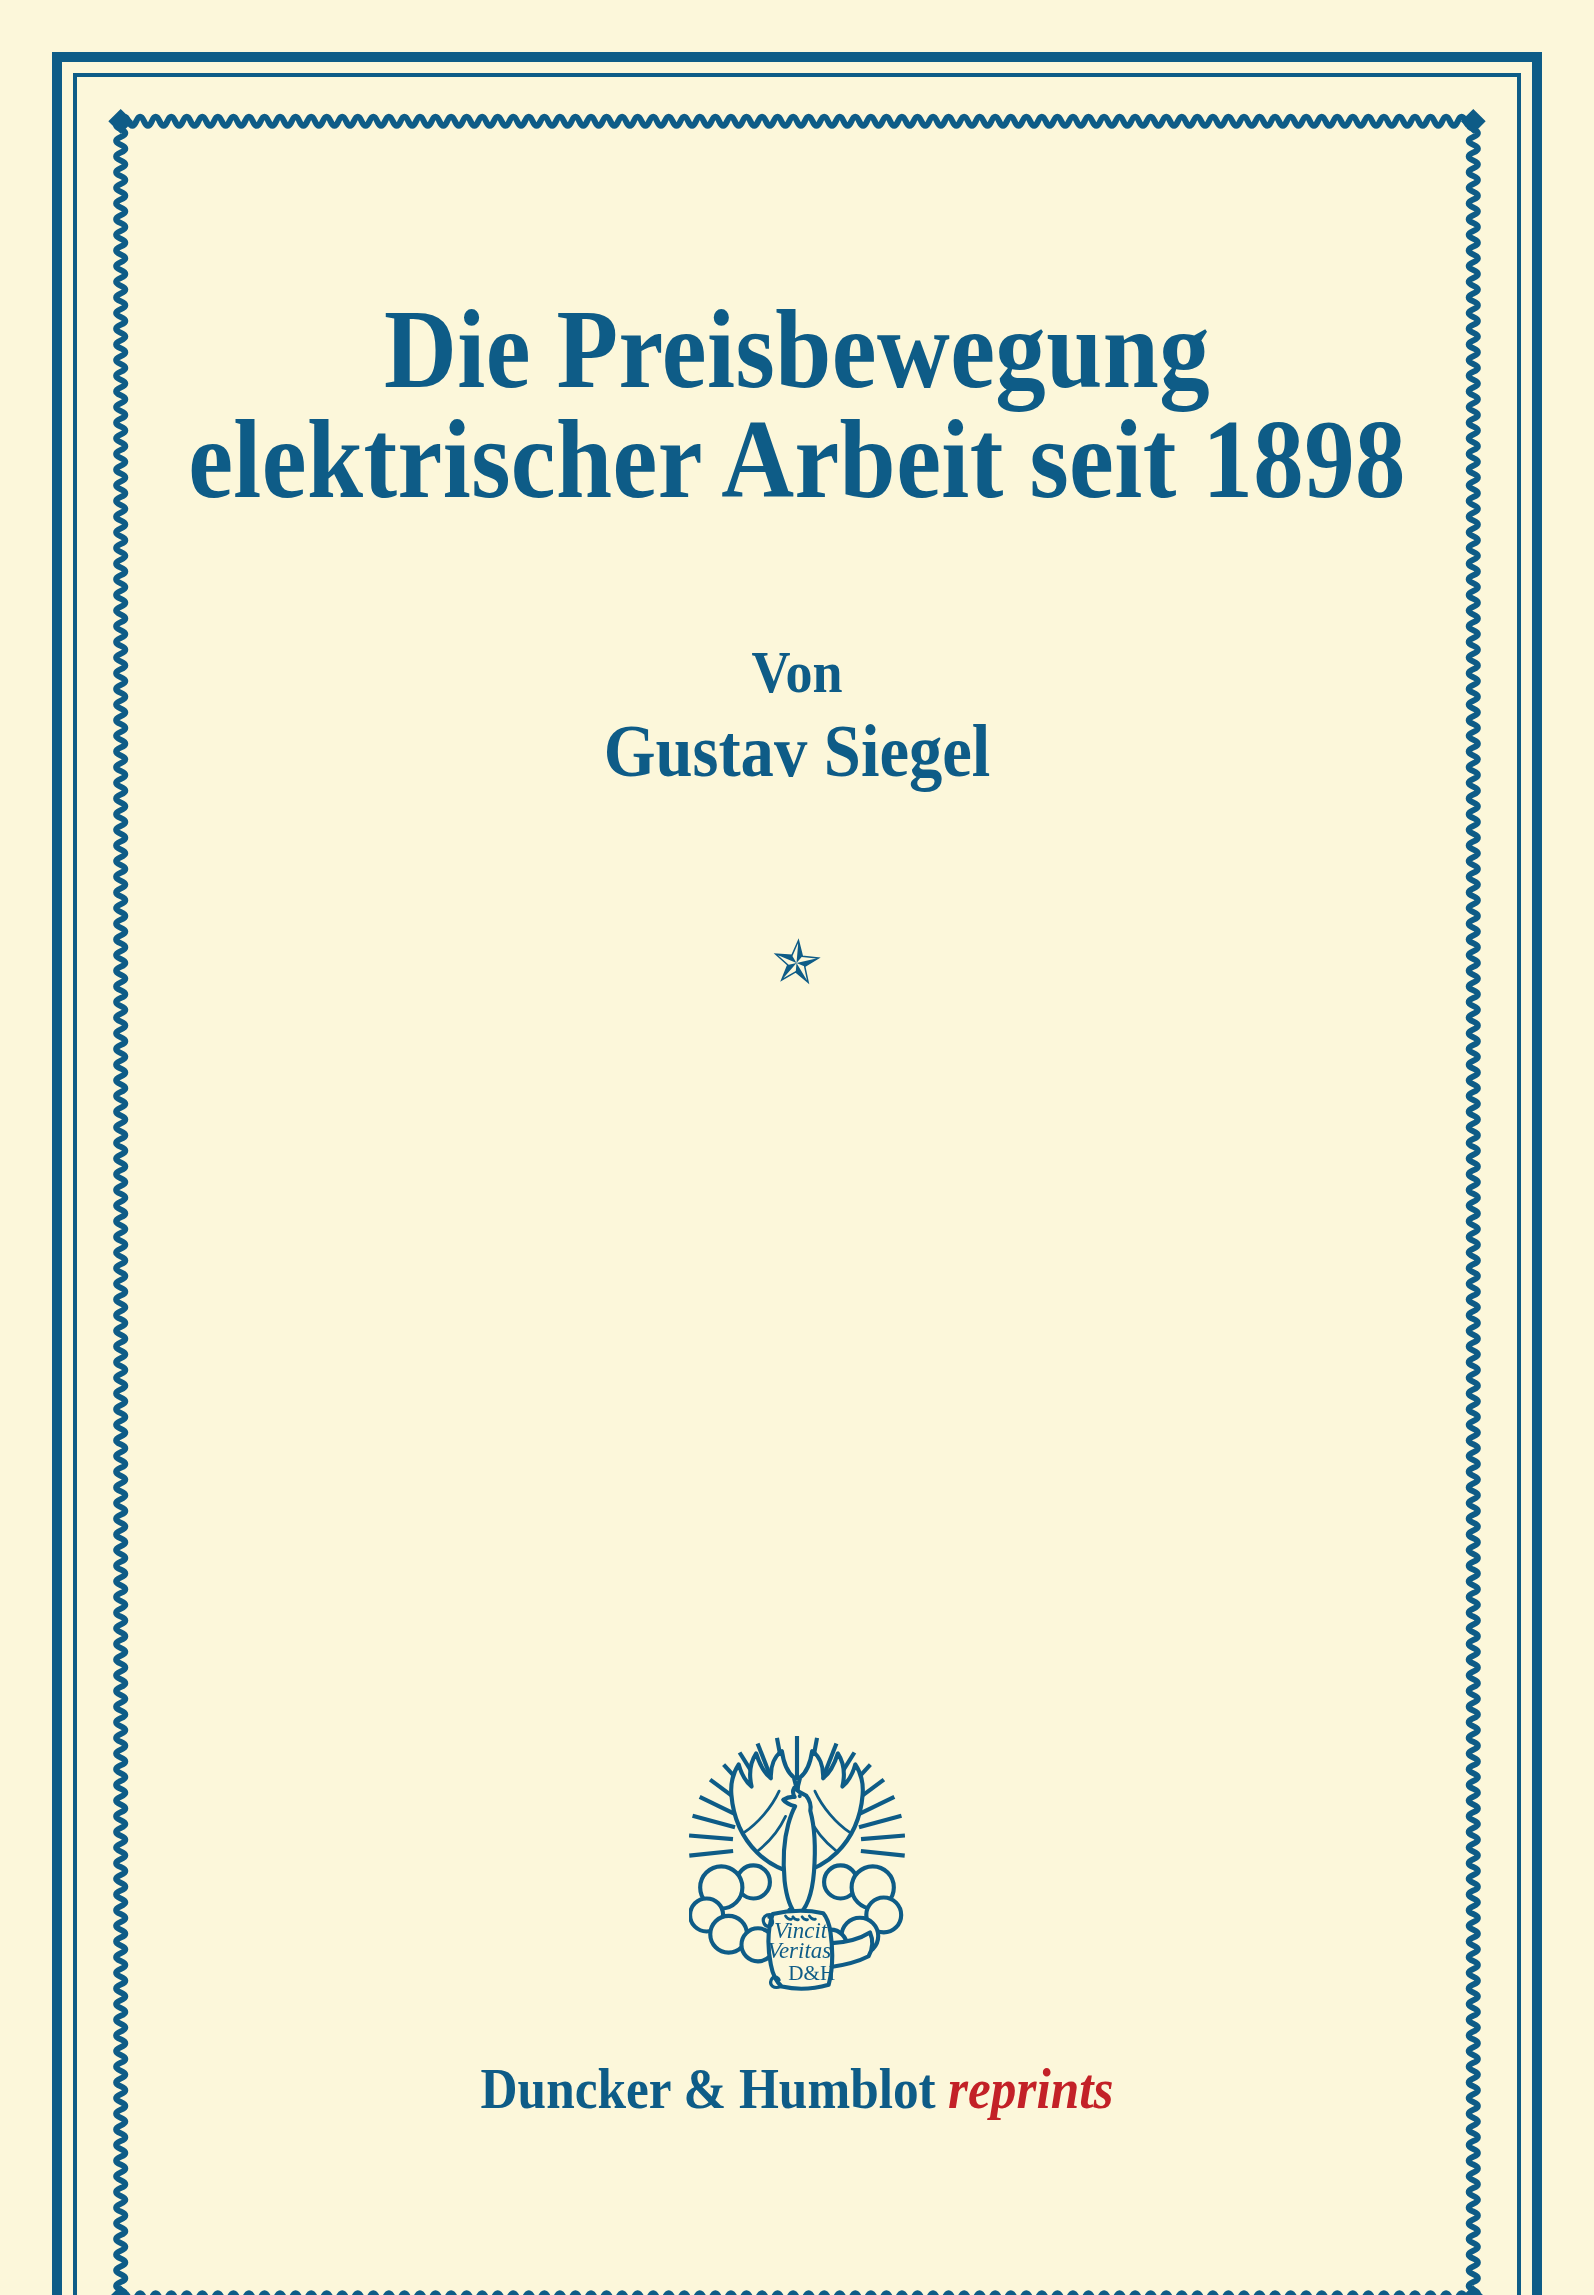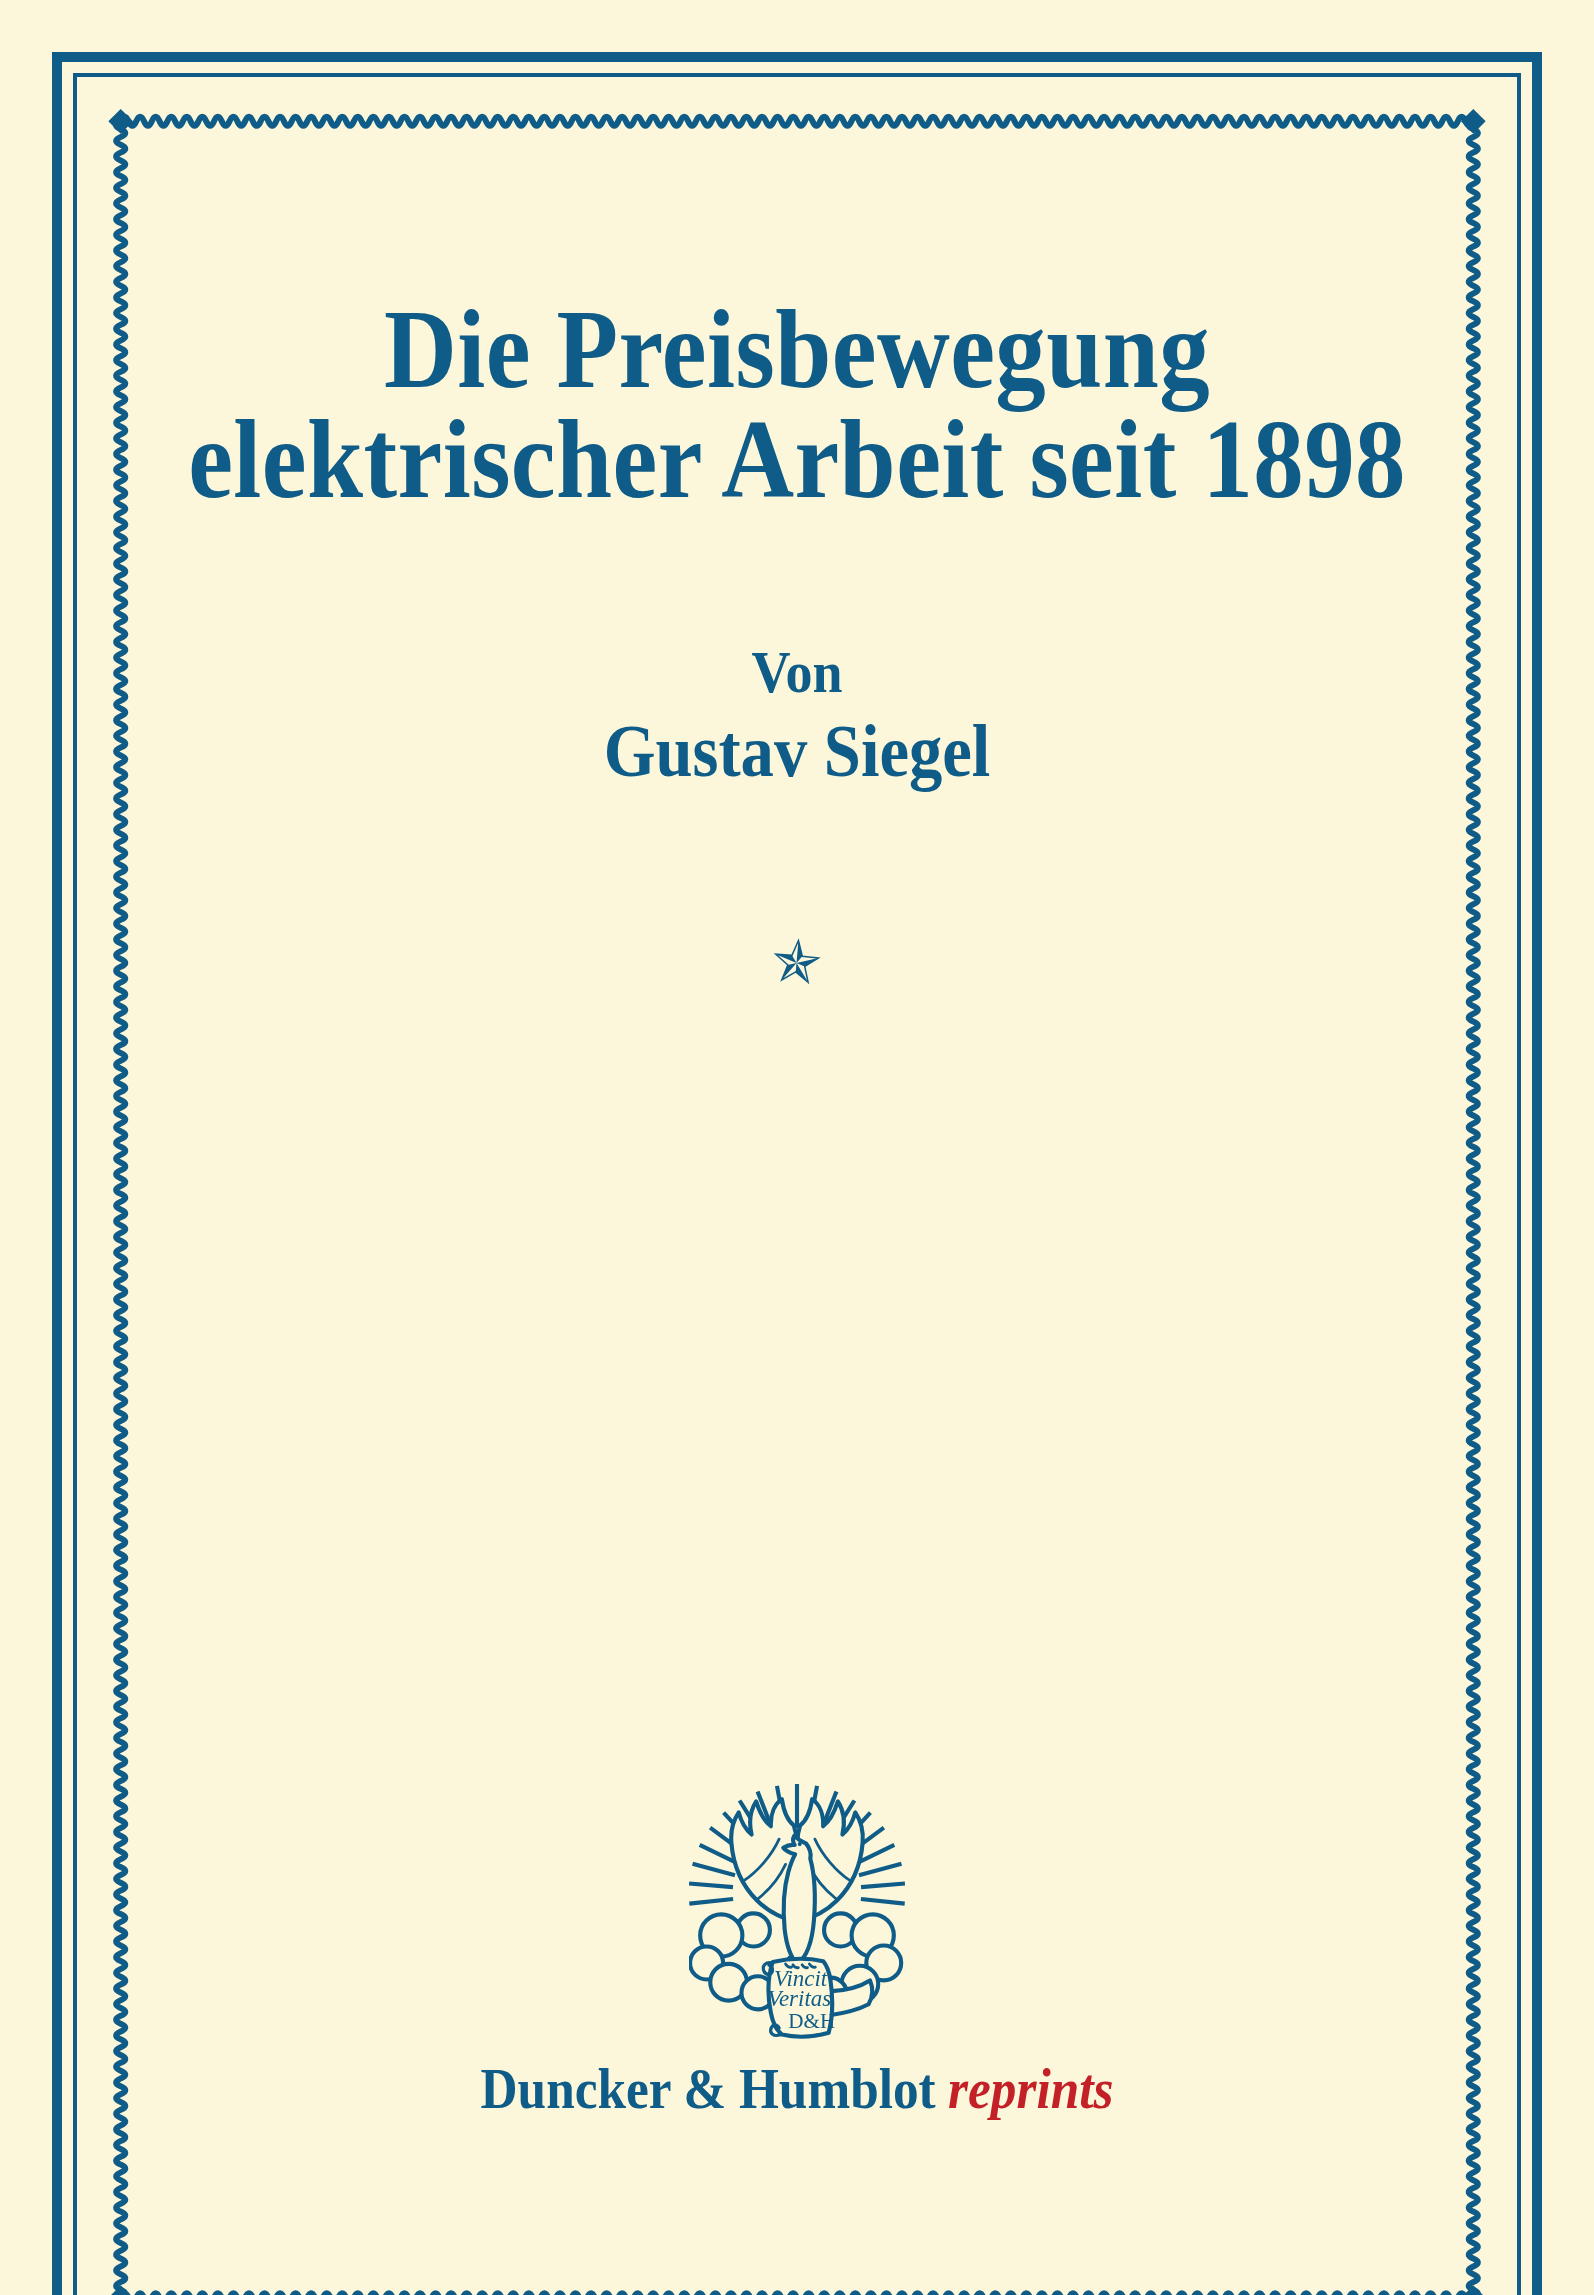--- a/index.html
+++ b/index.html
@@ -66,21 +66,21 @@
   }
   
   .star-wrap{
     position:absolute;
     top:938px;left:50%;
     width:51px;height:50px;
     margin-left:-26px;
   }
   .emblem-wrap{
     position:absolute;
-    top:1784px;left:50%;
+    top:1736px;left:50%;
     width:216px;height:257px;
     margin-left:-108px;
   }
   svg{display:block;width:100%;height:100%;}
   .emblem-text{
     font-family:"Liberation Serif","DejaVu Serif",serif;
     fill:var(--blue);
   }
 </style>
 </head>

